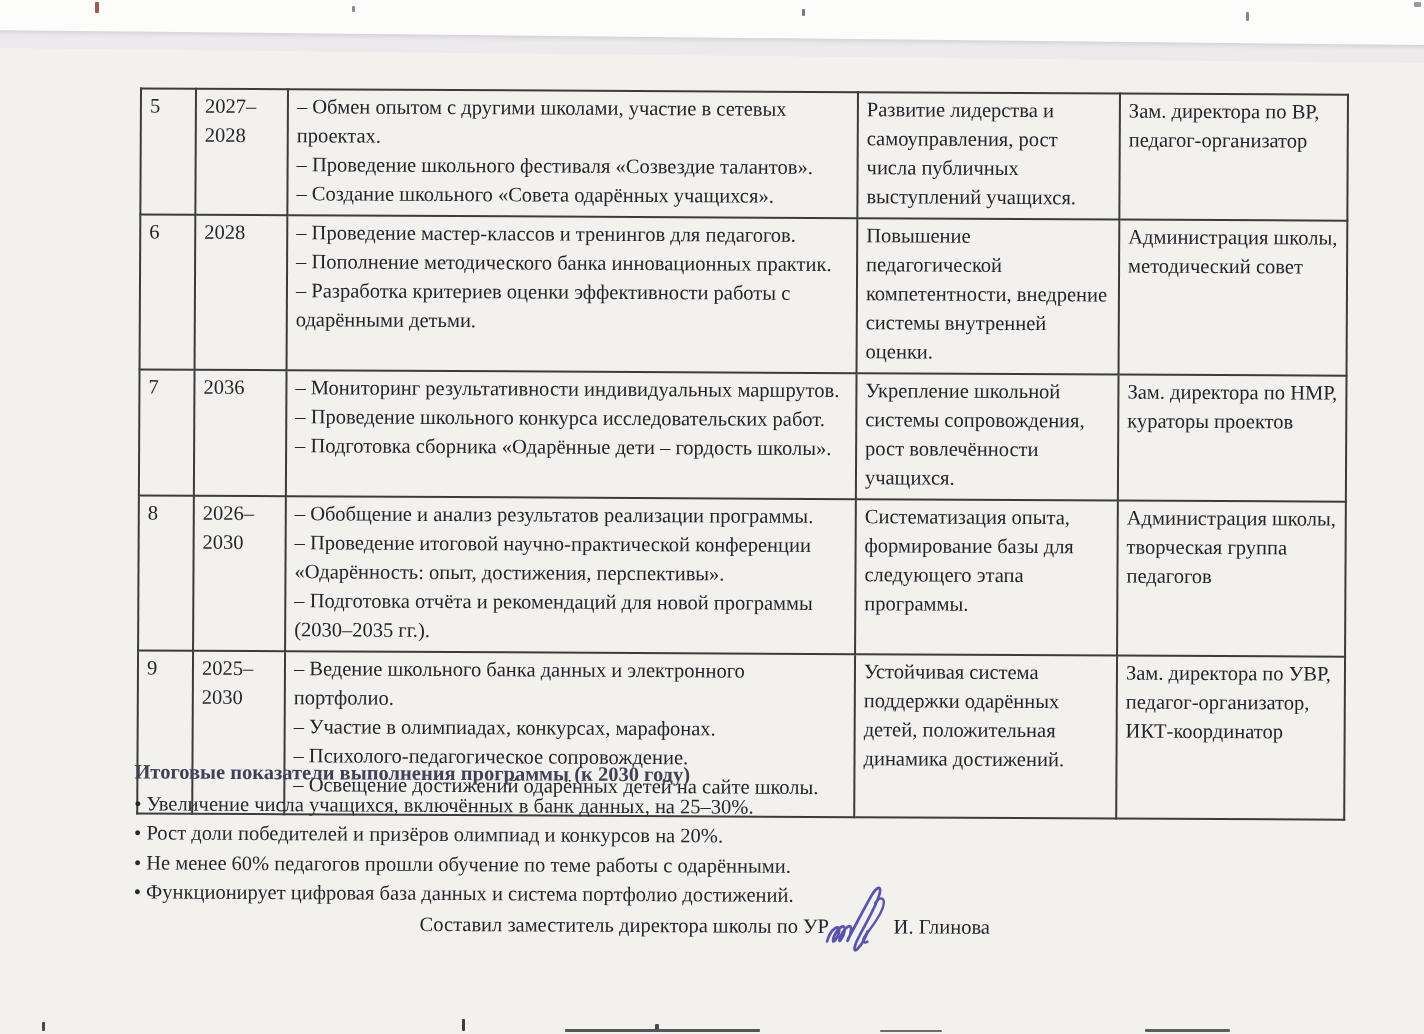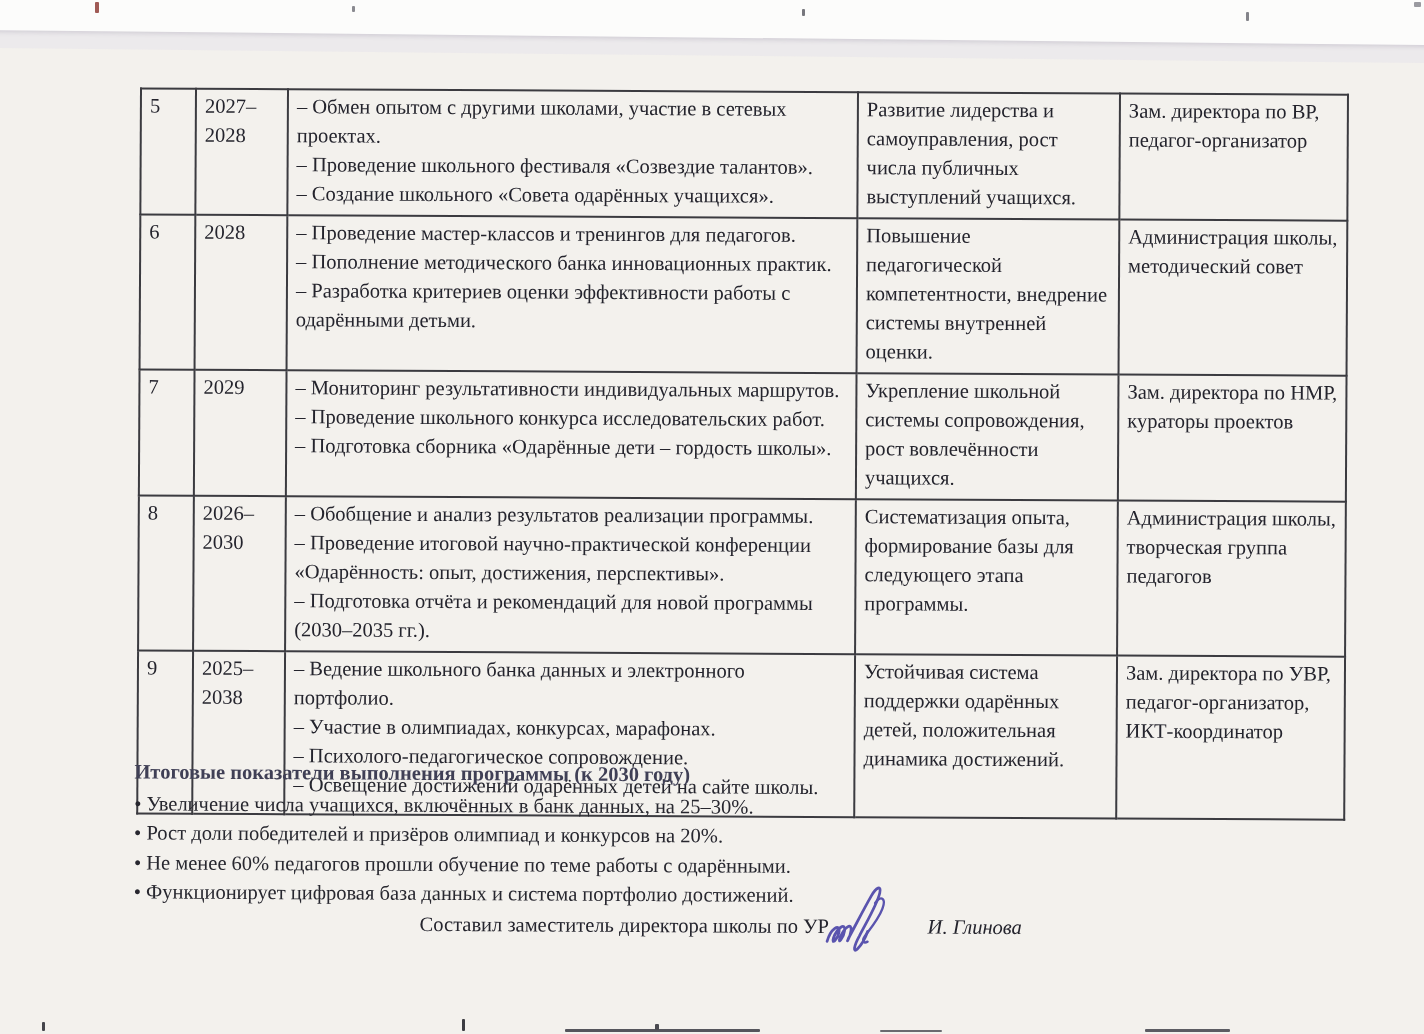--- a/index.html
+++ b/index.html
@@ -35,21 +35,21 @@
     overflow:hidden;
   }
   td.c-num{padding-left:6px;}
   td.c-act{padding-left:10px;padding-right:12px;}
   tr.r5{height:118px;} tr.r6{height:120px;} tr.r7{height:120px;}
   tr.r8{height:147px;} tr.r9{height:163px;}
   .summary{position:absolute;left:138px;top:757px;width:920px;font-size:20.5px;line-height:29.5px;}
   .summary-heading{font-weight:bold;color:#3f3f55;margin-bottom:2px;}
   .bullet{color:#27272f;}
   .sig-line{position:absolute;left:424px;top:911px;font-size:20.5px;}
-  .sig-name{position:absolute;left:932px;top:911px;font-size:20.5px;font-style:italic;}
+  .sig-name{position:absolute;left:898px;top:911px;font-size:20.5px;}
   .sig-svg{position:absolute;left:826px;top:876px;width:92px;height:86px;}
 </style>
 </head>
 <body>
 
 <div>
   <div class="under-edge"></div>
   <div class="top-edge"></div>
 
   <div class="artifact" style="left:95px;top:2px;width:4px;height:11px;background:#a05a55;"></div>
@@ -89,41 +89,41 @@
           <td class="c-num">6</td>
           <td>2028</td>
           <td class="c-act">– Проведение мастер-классов и тренингов для педагогов.
 – Пополнение методического банка инновационных практик.
 – Разработка критериев оценки эффективности работы с одарёнными детьми.</td>
           <td>Повышение педагогической компетентности, внедрение системы внутренней оценки.</td>
           <td>Администрация школы, методический совет</td>
         </tr>
         <tr class="r7">
           <td class="c-num">7</td>
-          <td>2029</td>
+          <td>2036</td>
           <td class="c-act">– Мониторинг результативности индивидуальных маршрутов.
 – Проведение школьного конкурса исследовательских работ.
 – Подготовка сборника «Одарённые дети – гордость школы».</td>
           <td>Укрепление школьной системы сопровождения, рост вовлечённости учащихся.</td>
           <td>Зам. директора по НМР, кураторы проектов</td>
         </tr>
         <tr class="r8">
           <td class="c-num">8</td>
           <td>2026–
 2030</td>
           <td class="c-act">– Обобщение и анализ результатов реализации программы.
 – Проведение итоговой научно-практической конференции «Одарённость: опыт, достижения, перспективы».
 – Подготовка отчёта и рекомендаций для новой программы (2030–2035 гг.).</td>
           <td>Систематизация опыта, формирование базы для следующего этапа программы.</td>
           <td>Администрация школы, творческая группа педагогов</td>
         </tr>
         <tr class="r9">
           <td class="c-num">9</td>
           <td>2025–
-2038</td>
+2030</td>
           <td class="c-act">– Ведение школьного банка данных и электронного портфолио.
 – Участие в олимпиадах, конкурсах, марафонах.
 – Психолого-педагогическое сопровождение.
 – Освещение достижений одарённых детей на сайте школы.</td>
           <td>Устойчивая система поддержки одарённых детей, положительная динамика достижений.</td>
           <td>Зам. директора по УВР, педагог-организатор, ИКТ-координатор</td>
         </tr>
       </tbody>
     </table>
 

